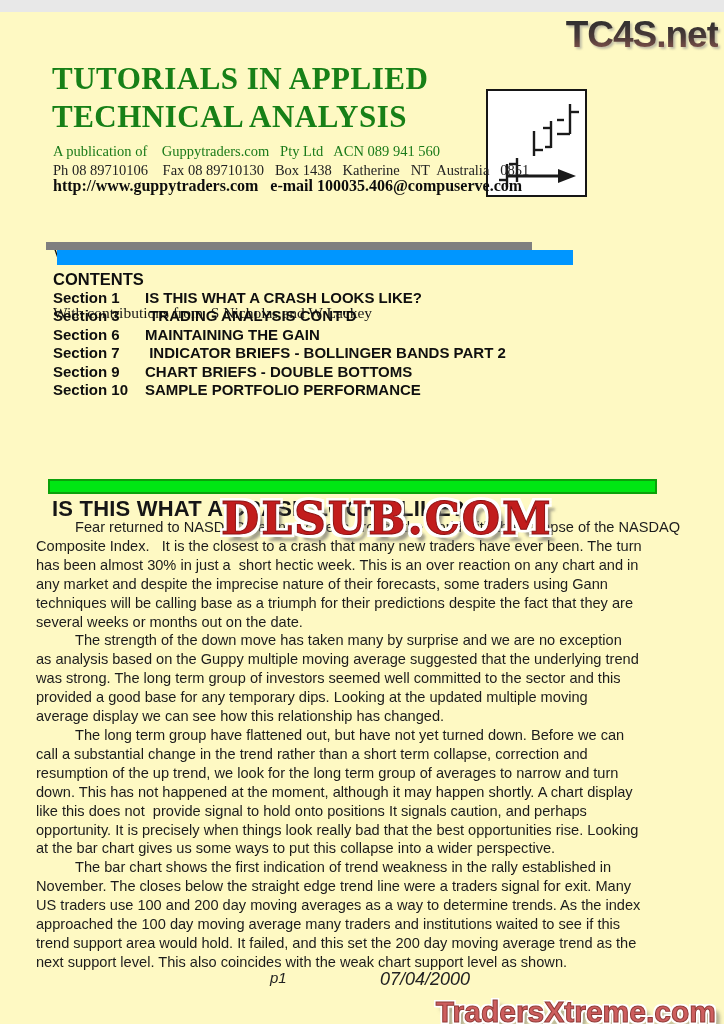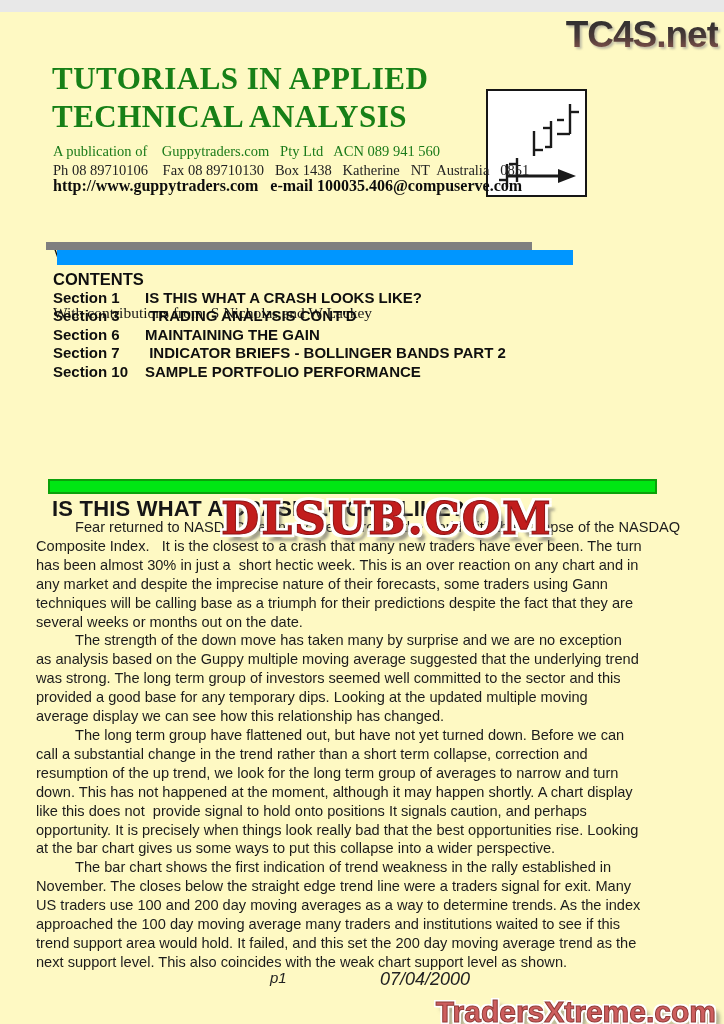--- a/index.html
+++ b/index.html
@@ -158,20 +158,24 @@
           <span class="sec">Section 6</span>
           <span class="sec-title">MAINTAINING THE GAIN</span>
         </div>
 
         <div class="contents-row">
           <span class="sec">Section 7</span>
           <span class="sec-title"> INDICATOR BRIEFS - BOLLINGER BANDS PART 2</span>
         </div>
 
 
+        <div class="contents-row">
+          <span class="sec">Section 9</span>
+          <span class="sec-title">CHART BRIEFS - DOUBLE BOTTOMS</span>
+        </div>
 
         <div class="contents-row">
           <span class="sec">Section 10</span>
           <span class="sec-title">SAMPLE PORTFOLIO PERFORMANCE</span>
         </div>
       </div>
   </div>
 
   <div class="bar-green"></div>
 

